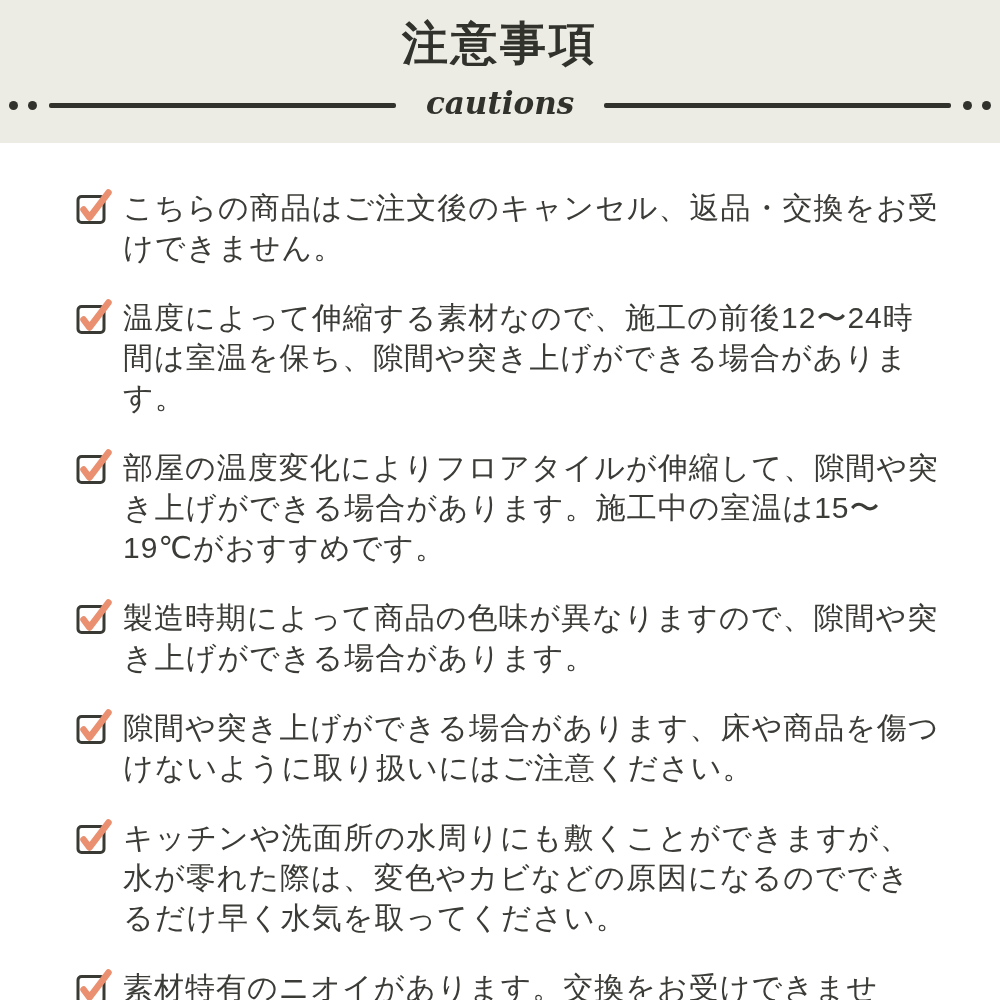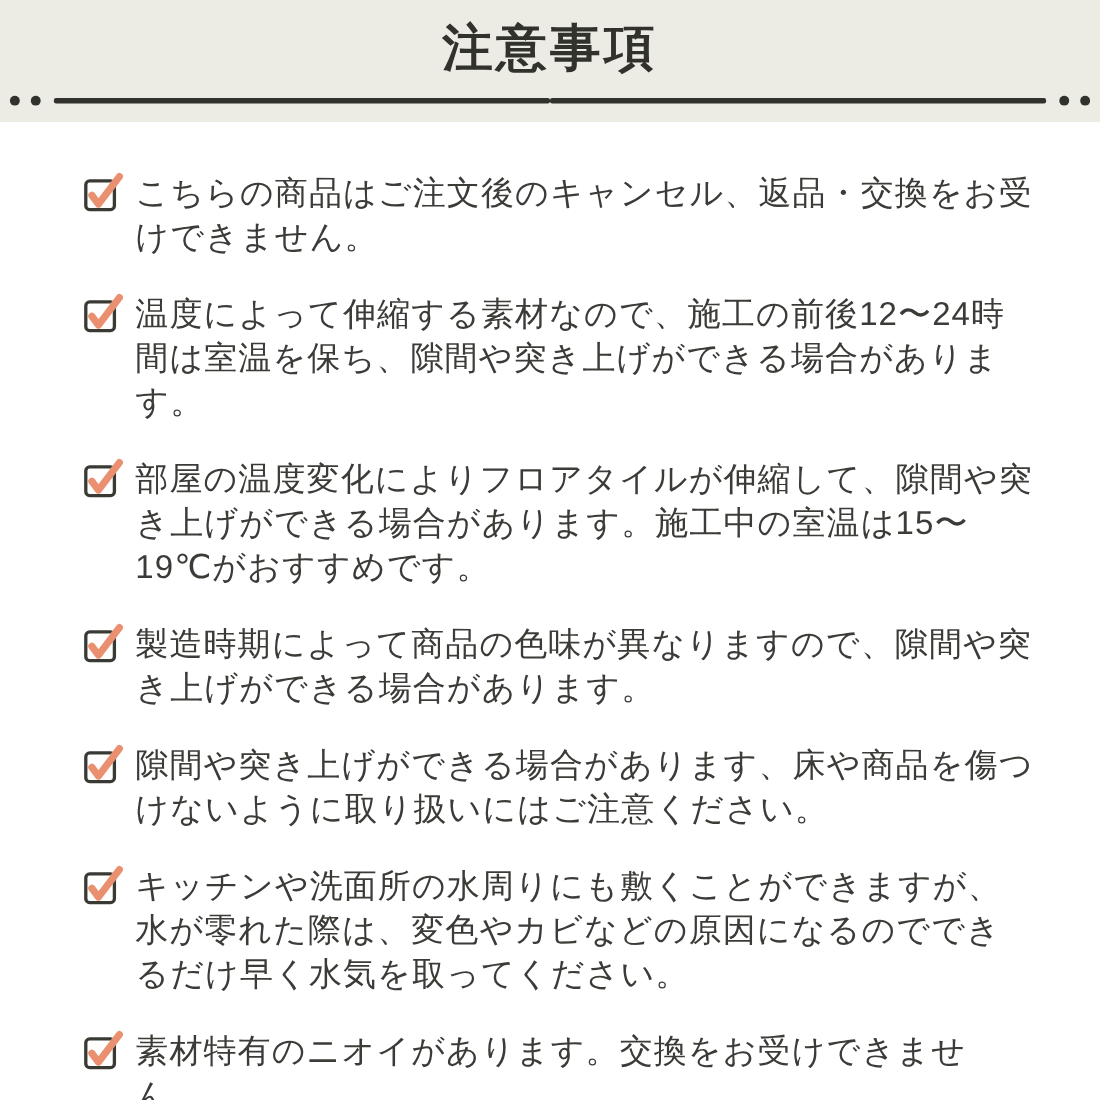--- a/index.html
+++ b/index.html
@@ -8,21 +8,21 @@
     height: 1000px;
     background: #ffffff;
     font-family: "Liberation Sans", "DejaVu Sans", sans-serif;
     overflow: hidden;
   }
   .page { width: 1000px; height: 1000px; }
 
   
   .header {
     background: #edece4;
-    height: 111px;
+    height: 143px;
     box-sizing: border-box;
     padding-top: 15px;
   }
   .title {
     margin: 0;
     text-align: center;
     font-size: 46px;
     line-height: 56px;
     font-weight: 900;
     letter-spacing: 3px;
@@ -95,20 +95,21 @@
 
 <div class="page">
 
   <header class="header">
     <h1 class="title">注意事項</h1>
 
     <div class="divider">
       <span class="dot"></span>
       <span class="dot"></span>
       <span class="line"></span>
+      <span class="subtitle">cautions</span>
       <span class="line right"></span>
       <span class="dot"></span>
       <span class="dot"></span>
     </div>
   </header>
 
   <ul class="caution-list" id="caution-list">
   <li class="caution-item">
     <span class="checkbox">
       <svg width="34" height="34" viewBox="0 0 34 34" xmlns="http://www.w3.org/2000/svg">

